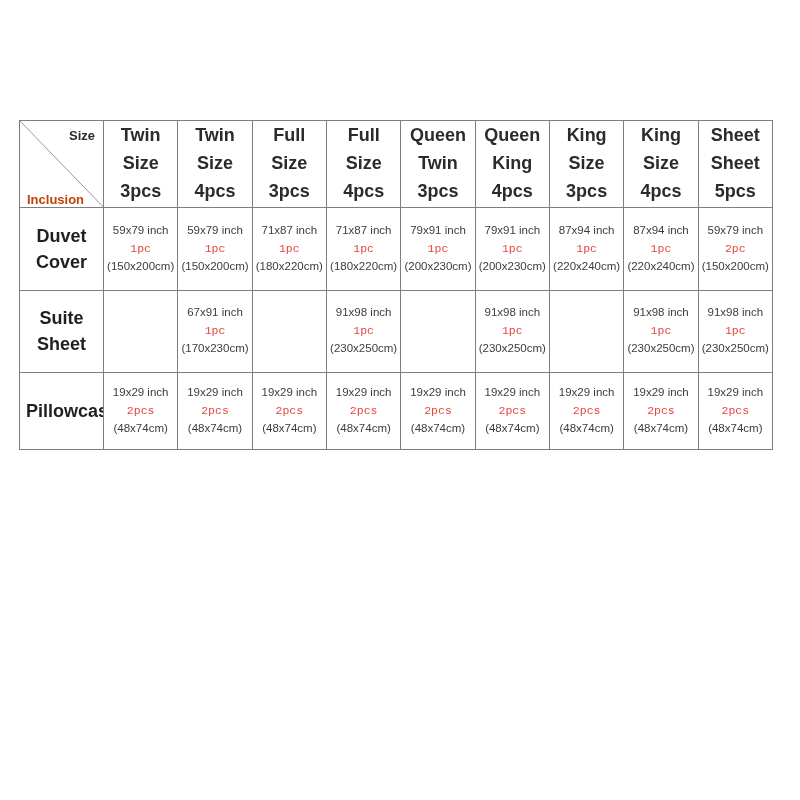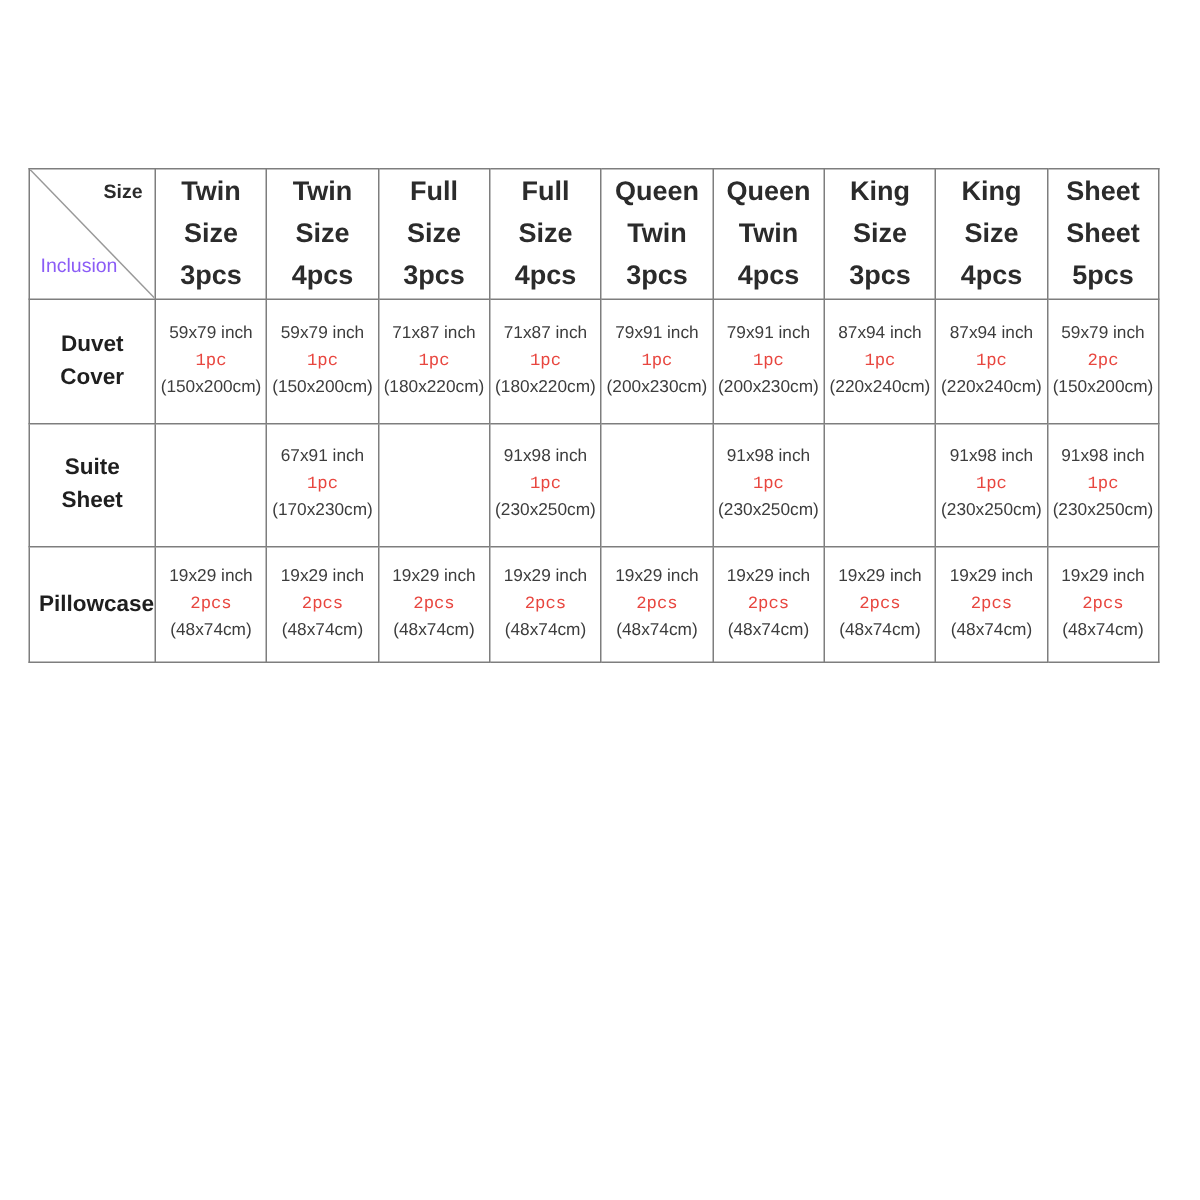--- a/index.html
+++ b/index.html
@@ -4,23 +4,22 @@
 <style>
   html, body {
     margin: 0;
     padding: 0;
     width: 800px;
     height: 800px;
     background: #ffffff;
     font-family: "Liberation Sans", sans-serif;
   }
   .chart-wrap {
-    padding-top: 96px;
+    padding-top: 120px;
     padding-left: 19px;
-    margin-top: 16px;
   }
   table.size-chart {
     border-collapse: collapse;
     table-layout: fixed;
     width: 754px;
   }
   col.label-col { width: 84px; }
   th, td {
     border: 1px solid #7e7e7e;
     text-align: center;
@@ -34,21 +33,21 @@
   tr.row-pillow { height: 77px; }
 
   th.col-header {
     font-weight: bold;
     font-size: 18px;
     color: #2b2b2b;
     line-height: 1.55;
   }
   th.row-label {
     font-weight: bold;
-    font-size: 15px;
+    font-size: 18px;
     color: #1f1f1f;
     line-height: 1.45;
     padding: 0 6px;
   }
   th.corner {
     position: relative;
     padding: 0;
   }
   .corner-diag {
     position: absolute;
@@ -58,24 +57,24 @@
   }
   .corner-size {
     position: absolute;
     top: 7px; right: 8px;
     font-weight: bold;
     font-size: 13px;
     color: #2b2b2b;
   }
   .corner-incl {
     position: absolute;
-    bottom: 15px; left: 7px;
-    font-weight: normal;
+    bottom: 0; left: 7px;
+    font-weight: bold;
     font-size: 13px;
-    color: #8b5cf6;
+    color: #c2410c;
   }
   .spec-size, .spec-cm {
     font-size: 11.5px;
     color: #3c3c3c;
     line-height: 1.55;
     white-space: nowrap;
   }
   .spec-qty {
     font-size: 11.5px;
     color: #e8463f;
@@ -125,21 +124,21 @@
         <th class="col-header">
             <div>Full Size</div>
             <div>4pcs</div>
           </th>
         <th class="col-header">
             <div>Queen</div>
             <div>Twin 3pcs</div>
           </th>
         <th class="col-header">
             <div>Queen</div>
-            <div>Twin 4pcs</div>
+            <div>King 4pcs</div>
           </th>
         <th class="col-header">
             <div>King Size</div>
             <div>3pcs</div>
           </th>
         <th class="col-header">
             <div>King Size</div>
             <div>4pcs</div>
           </th>
         <th class="col-header">

